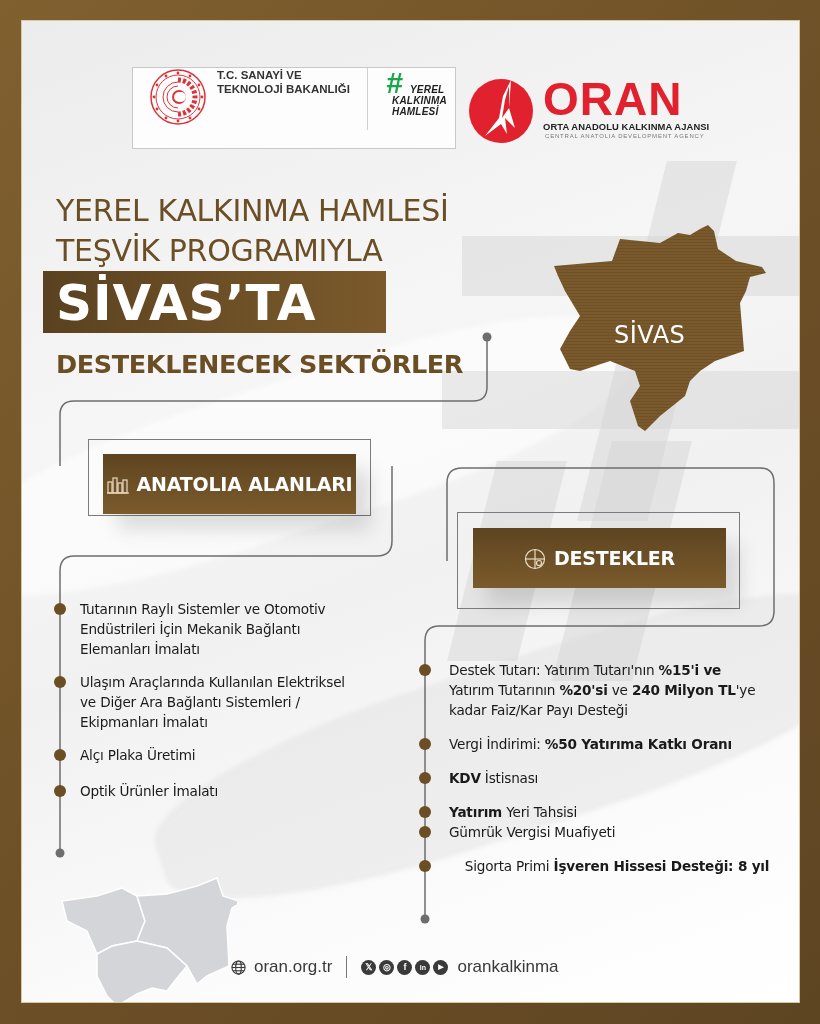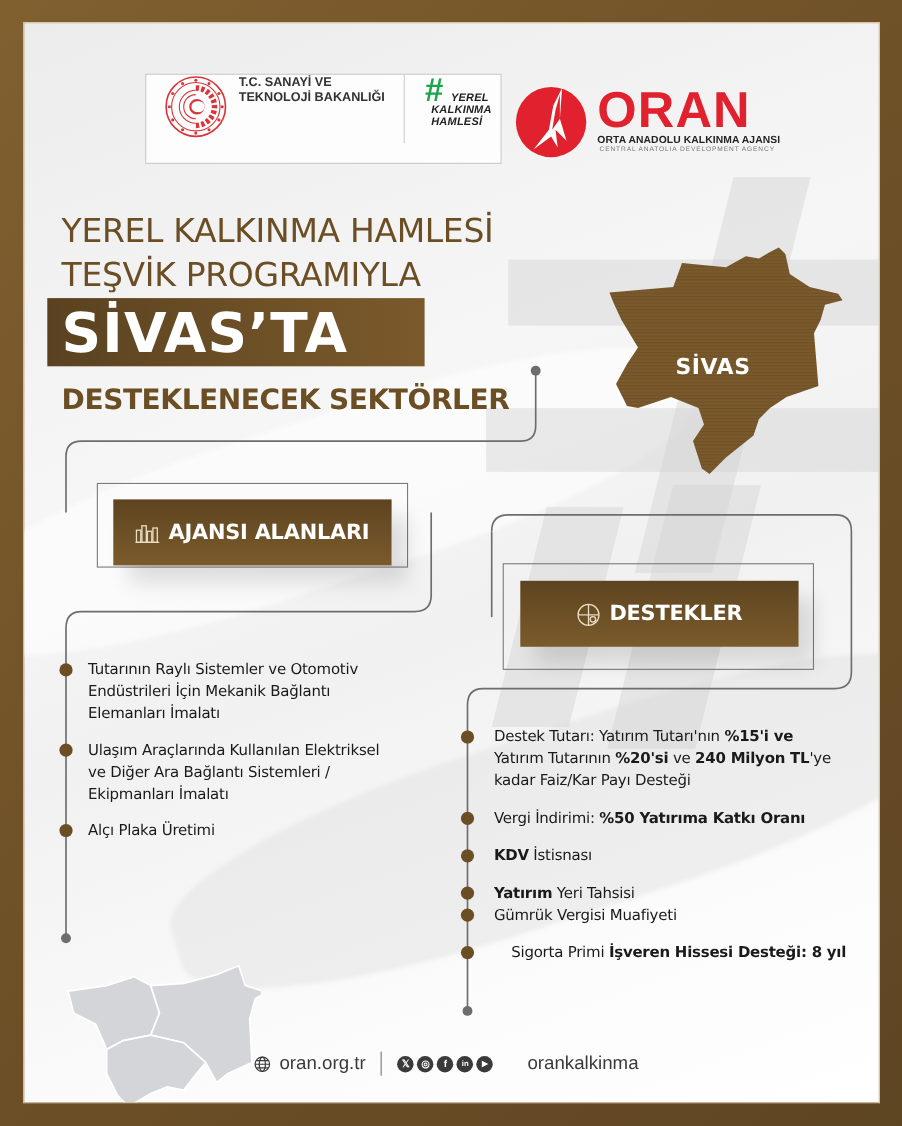--- a/index.html
+++ b/index.html
@@ -70,21 +70,21 @@
       font-family: "DejaVu Sans", sans-serif; letter-spacing: 1px; line-height: 60px;
     }
     .subhead {
       position: absolute; left: 34px; top: 328px; font-size: 25.5px; font-weight: bold; color: #6b4e24;
       font-family: "DejaVu Sans", sans-serif; letter-spacing: -0.4px; white-space: nowrap; text-align: center;
     }
 
     
     .sivas-map { position: absolute; left: 518px; top: 200px; width: 255px; height: 215px; }
     .map-label {
-      position: absolute; left: 592px; top: 300px; color: #fff; font-weight: bold; font-size: 20px;
+      position: absolute; left: 592px; top: 300px; color: #fff; font-weight: normal; font-size: 24px;
       font-family: "DejaVu Sans", sans-serif; letter-spacing: 0.5px;
     }
 
     
     svg.lines { position: absolute; left: 0; top: 0; width: 779px; height: 983px; pointer-events: none; }
 
     
     .section-outline { position: absolute; border: 1.5px solid #7b7b7b; }
     .section-btn {
       position: absolute; height: 60px;
@@ -109,21 +109,21 @@
 
     
     .footer {
       position: absolute; left: 209px; top: 934px; height: 24px; display: flex; align-items: center;
       font-size: 17px; color: #3a3a3a; text-align: right;
     }
     .footer .web-icon { width: 15px; height: 15px; margin-right: 8px; }
     .footer .sep { width: 1px; height: 22px; background: #777; margin: 0 14px; }
     .soc { width: 15px; height: 15px; border-radius: 50%; background: #3a3a3a; color: #fff; font-size: 9px;
       display: inline-flex; align-items: center; justify-content: center; margin-right: 3px; font-weight: bold; }
-    .footer .handle { margin-left: 28px; }
+    .footer .handle { margin-left: 6px; }
 
     .region-map { position: absolute; left: 15px; top: 845px; width: 200px; height: 140px; }
   </style>
 </head>
 <body>
 
 <div class="frame"></div>
 
 <div class="canvas">
 
@@ -225,39 +225,43 @@
       <svg width="22" height="20" viewBox="0 0 22 20">
           <g fill="none" stroke="#e9dcc3" stroke-width="1.2">
         <rect x="1" y="8" width="4" height="11"></rect>
             <rect x="6" y="4" width="4" height="15"></rect>
             <rect x="11" y="9" width="4" height="10"></rect>
             <rect x="16" y="6" width="4" height="13"></rect>
         <line x1="0" y1="19" x2="22" y2="19"></line>
           </g>
         </svg>
     </span>
-    <span>AJANSI ALANLARI</span>
+    <span>ANATOLIA ALANLARI</span>
   </div>
 
   <ul class="bullet-list" style="left:38px; top:578px; width:340px;">
     <li style="padding-left:20px; margin-bottom:13px;">
       <span class="dot" style="left:-6px; top:4px;"></span>
       <div>Tutarının Raylı Sistemler ve Otomotiv</div>
       <div>Endüstrileri İçin Mekanik Bağlantı</div>
       <div>Elemanları İmalatı</div>
     </li>
     <li style="padding-left:20px; margin-bottom:13px;">
       <span class="dot" style="left:-6px; top:4px;"></span>
       <div>Ulaşım Araçlarında Kullanılan Elektriksel</div>
       <div>ve Diğer Ara Bağlantı Sistemleri /</div>
       <div>Ekipmanları İmalatı</div>
     </li>
     <li style="padding-left:20px; margin-bottom:16px;">
       <span class="dot" style="left:-6px; top:4px;"></span>
       <div>Alçı Plaka Üretimi</div>
+    </li>
+    <li style="padding-left:20px;">
+      <span class="dot" style="left:-6px; top:4px;"></span>
+      <div>Optik Ürünler İmalatı</div>
     </li>
   </ul>
 
   <div class="section-outline" style="left:435px; top:491px; width:283px; height:97px;"></div>
   <div class="section-btn" style="left:451px; top:507px; width:253px;">
     <span class="ico">
       <svg width="22" height="22" viewBox="0 0 22 22">
           <g fill="none" stroke="#e9dcc3" stroke-width="1.2">
         <circle cx="11" cy="11" r="9.5"></circle>
             <line x1="11" y1="1.5" x2="11" y2="20.5"></line>

